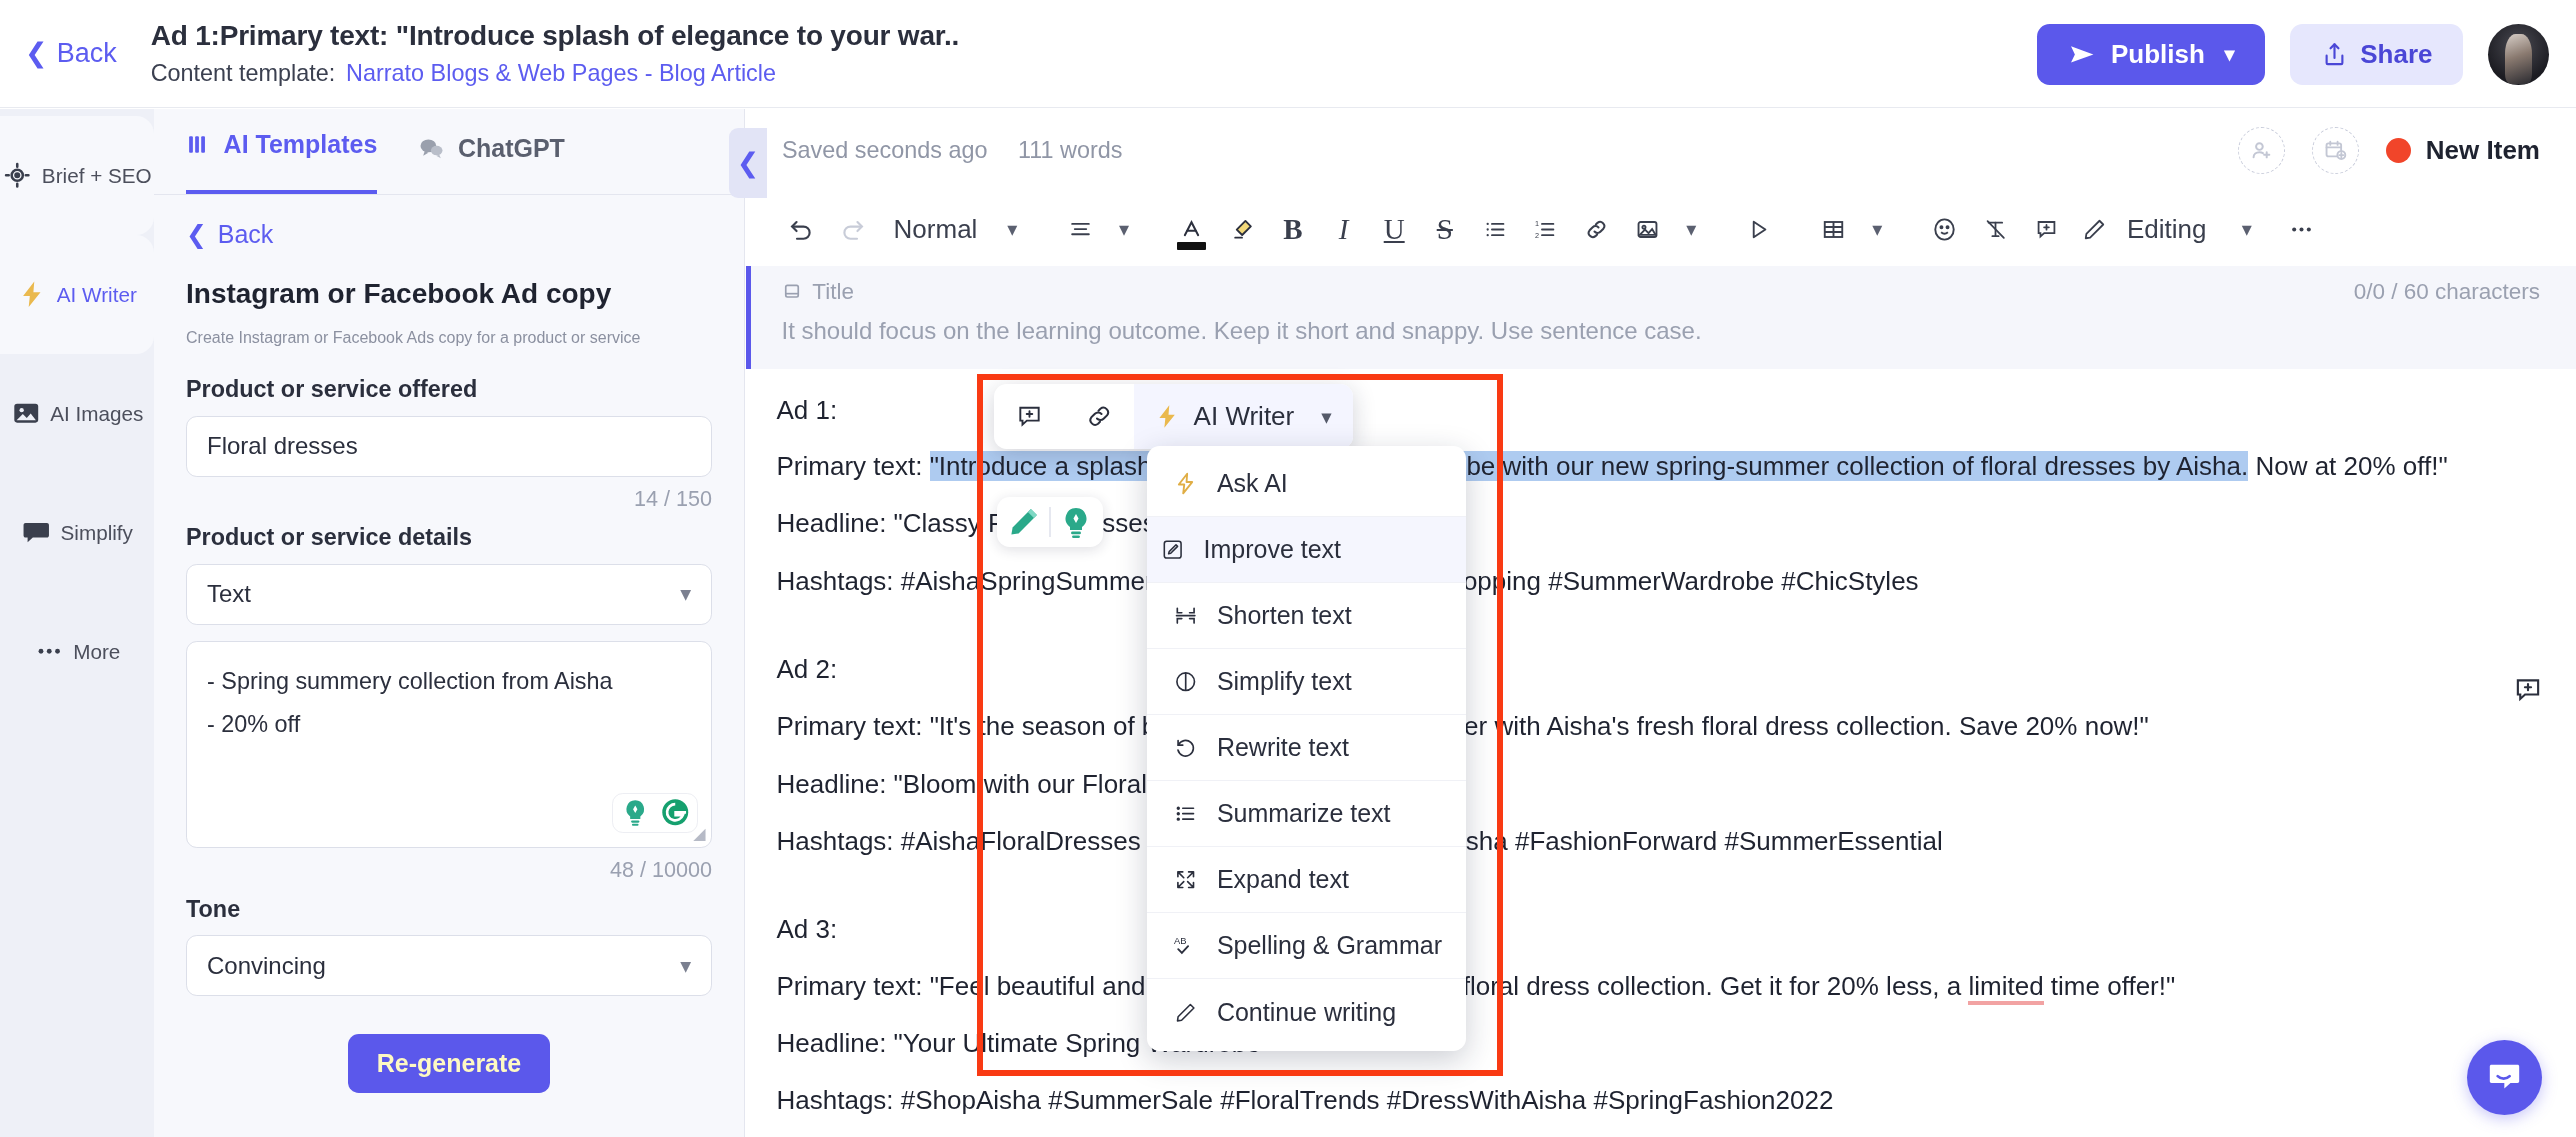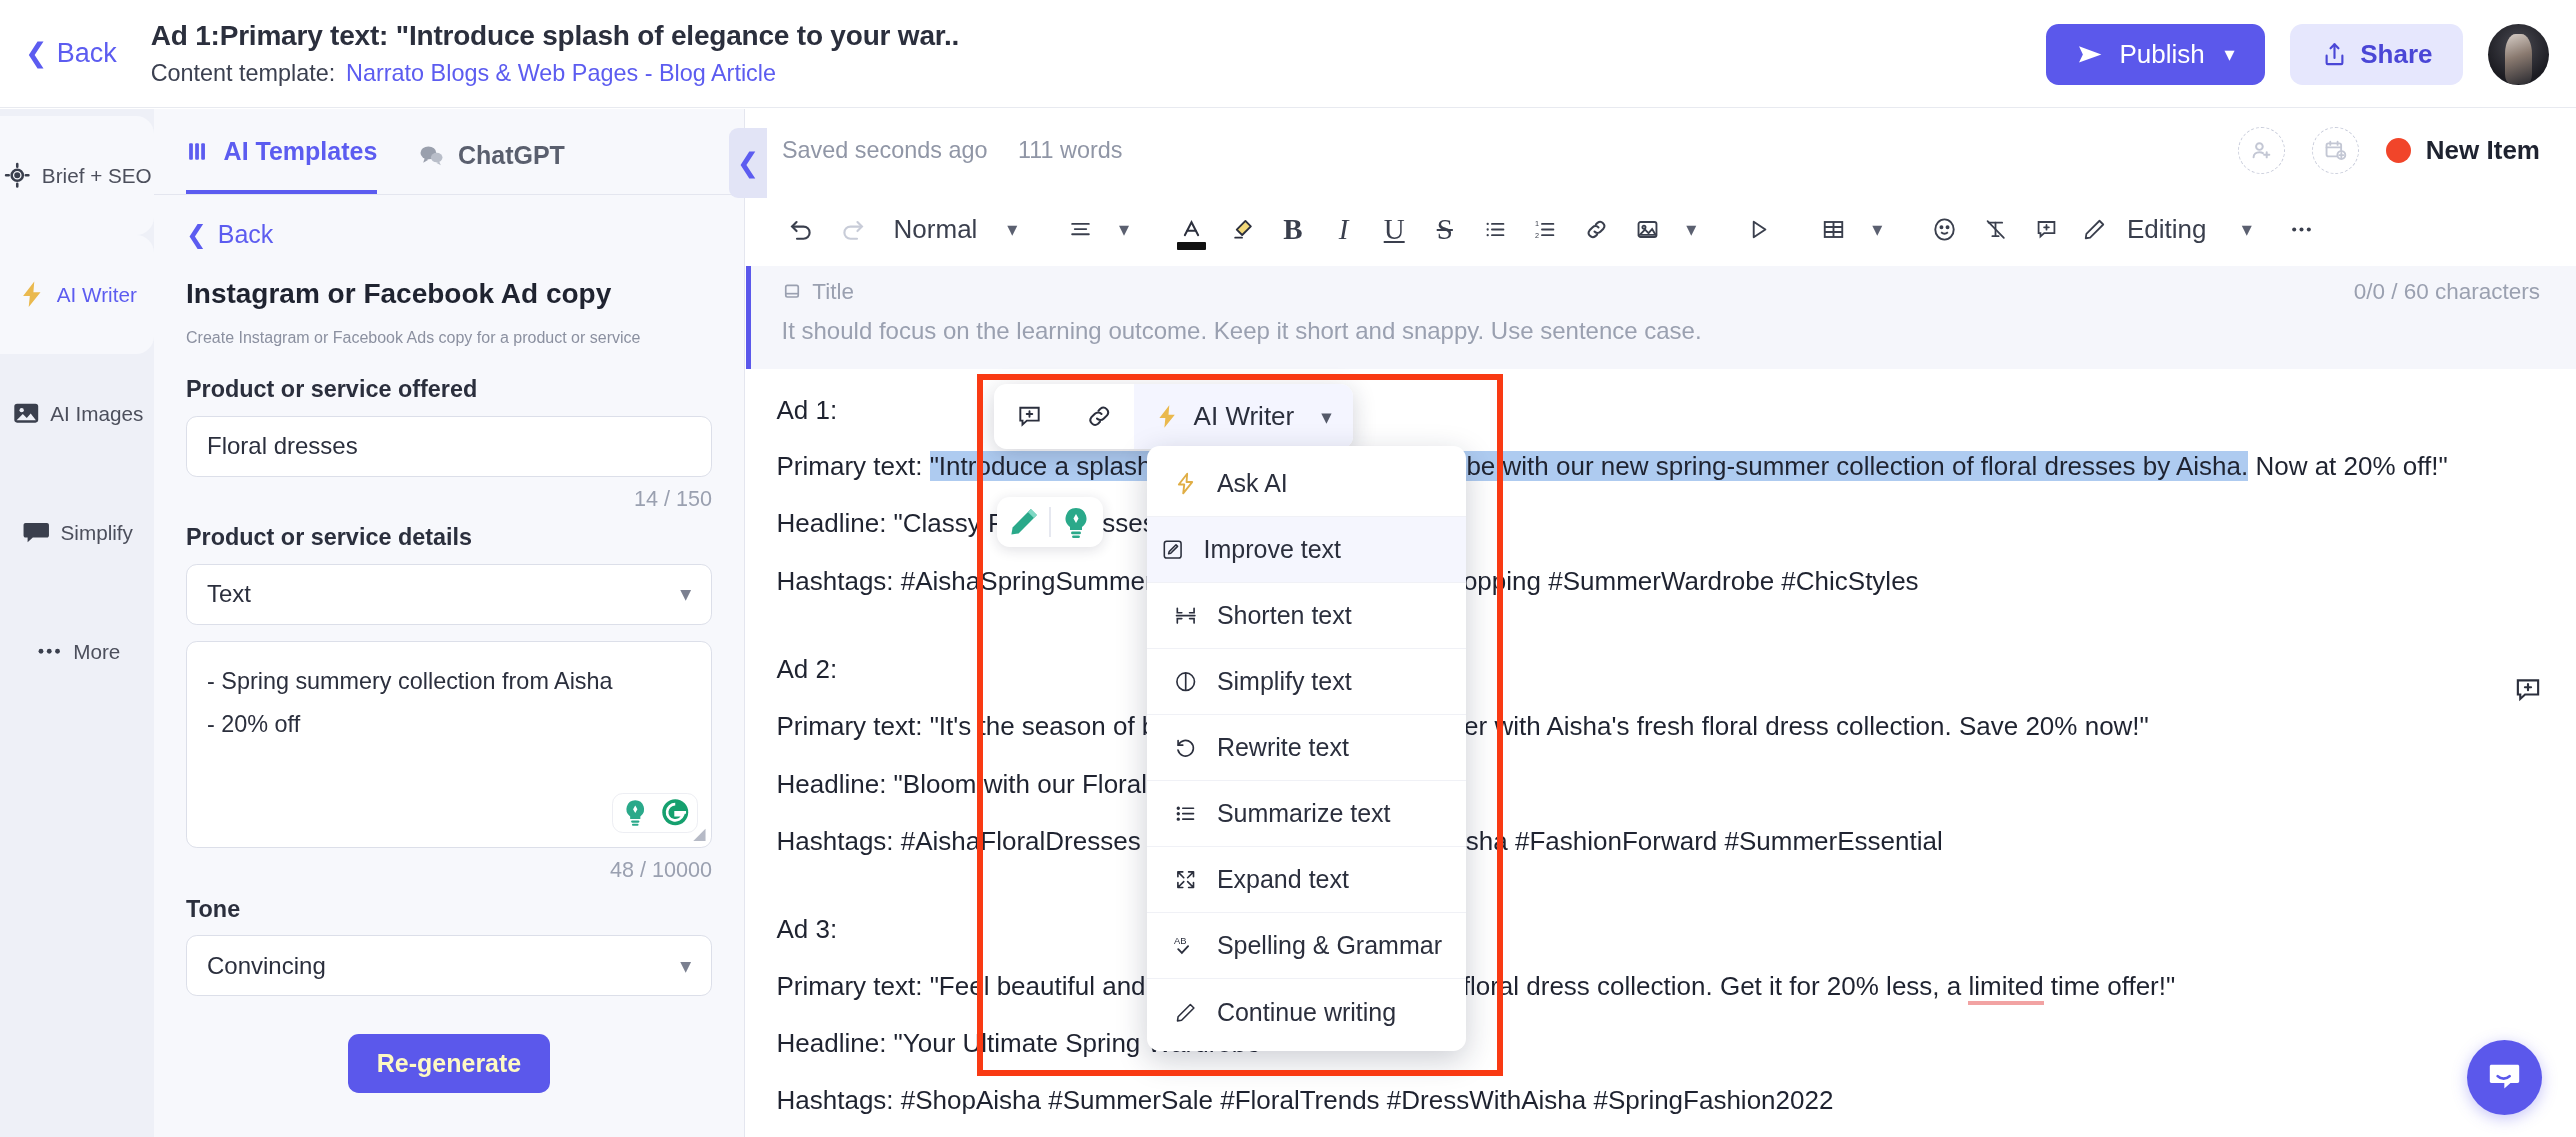--- a/index.html
+++ b/index.html
@@ -27,21 +27,21 @@
   .doc-title { font-size: 28px; font-weight: 700; color: #2b2f3d; letter-spacing: -0.2px; white-space: nowrap; }
   .tmpl-line { font-size: 23.4px; color: #3b4050; display: flex; gap: 10.8px; }
   .tmpl-link { color: #5c5cf0; cursor: pointer; }
   .topbar-right {
     position: absolute; right: 27px; top: 0; height: 108px;
     display: flex; align-items: center; gap: 25px;
   }
   .publish-btn {
     background: #5b58eb; color: #fff; border-radius: 12.6px;
     height: 61px; padding: 0 30.5px; display: flex; align-items: center; gap: 14.4px;
-    font-size: 26px; font-weight: 400; cursor: pointer;
+    font-size: 26px; font-weight: 700; cursor: pointer;
   }
   .share-btn {
     background: #e6e7fd; color: #4a46d6; border-radius: 12.6px;
     height: 61px; padding: 0 30.5px; display: flex; align-items: center; gap: 12.6px;
     font-size: 26px; font-weight: 600; cursor: pointer;
   }
   .avatar {
     width: 61px; height: 61px; border-radius: 50%; cursor: pointer;
     background: radial-gradient(circle at 50% 35%, #4a4a52 0%, #1c1c22 70%);
     position: relative; overflow: hidden;
@@ -70,21 +70,21 @@
   .panel {
     position: absolute; top: 109px; left: 154px; width: 591px; height: 1028px;
     background: #f7f8fc; border-right: 0.9px solid #e4e6ef;
   }
   .panel-tabs {
     height: 86px; display: flex; align-items: flex-end; gap: 41px;
     padding: 0 32px; border-bottom: 0.9px solid #e4e6ef;
   }
   .panel-tab {
     display: flex; align-items: center; gap: 12.6px; font-size: 25px;
-    padding-bottom: 24px; color: #5a5f6e; cursor: pointer; font-weight: 600;
+    padding-bottom: 31px; color: #5a5f6e; cursor: pointer; font-weight: 600;
   }
   .panel-tab.active { color: #5c5cf0; border-bottom: 4.5px solid #5c5cf0; }
   .panel-body { padding: 25px 32px 0 32px; }
   .panel-back {
     display: flex; align-items: center; gap: 10.8px; color: #5c5cf0;
     font-size: 25px; cursor: pointer; margin-bottom: 29px;
   }
   .panel-h1 { font-size: 28px; font-weight: 700; color: #1f2330; margin-bottom: 16px; }
   .panel-sub { font-size: 16px; color: #8b90a0; line-height: 1.45; margin-bottom: 27px; }
   .field-label { font-size: 23.4px; font-weight: 700; color: #2b2f3d; margin-bottom: 12.6px; }

